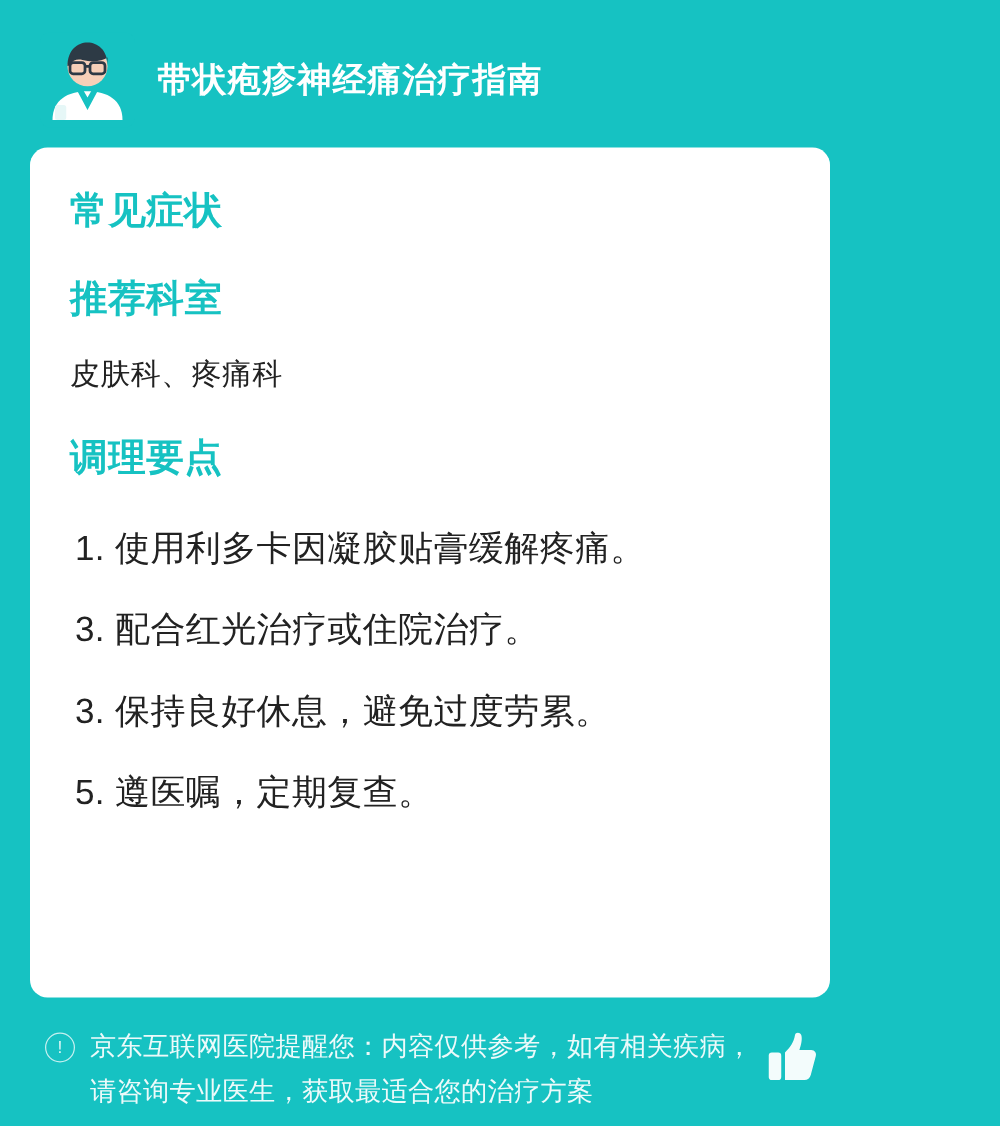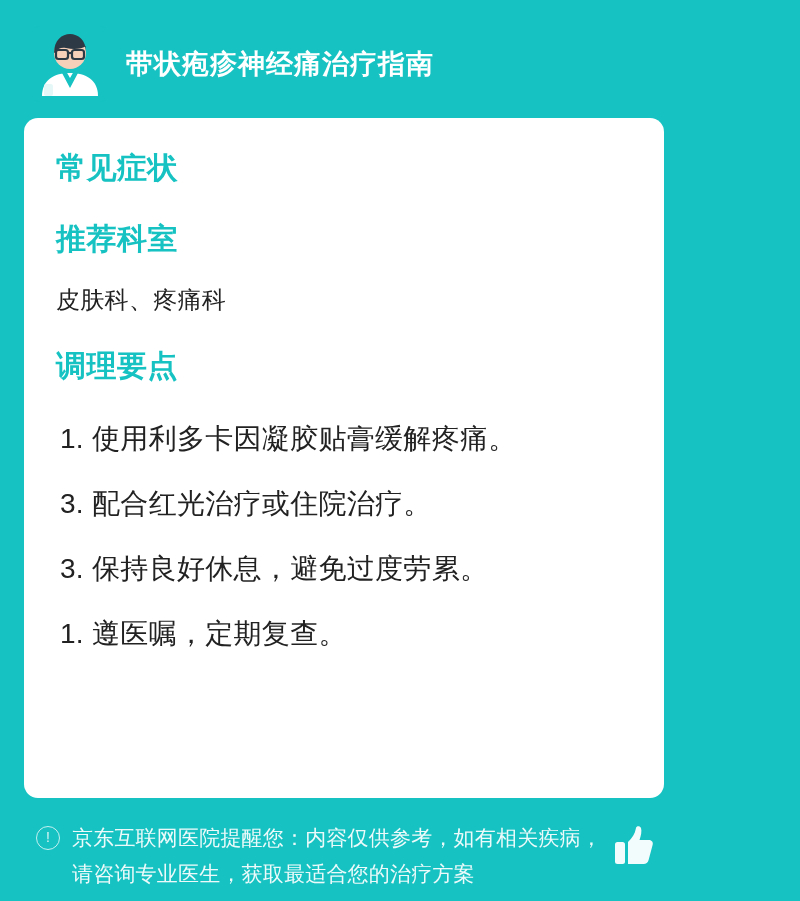--- a/index.html
+++ b/index.html
@@ -137,21 +137,21 @@
     <h2 class="section-title">常见症状</h2>
 
     <h2 class="section-title tight">推荐科室</h2>
     <p class="body-text">皮肤科、疼痛科</p>
 
     <h2 class="section-title">调理要点</h2>
     <ul class="steps">
       <li class="step">1. 使用利多卡因凝胶贴膏缓解疼痛。</li>
       <li class="step">3. 配合红光治疗或住院治疗。</li>
       <li class="step">3. 保持良好休息，避免过度劳累。</li>
-      <li class="step">1. 遵医嘱，定期复查。</li>
+      <li class="step">5. 遵医嘱，定期复查。</li>
     </ul>
 
   </div>
 
   <div class="footer">
     <div class="info-icon">!</div>
     <p class="footer-text">京东互联网医院提醒您：内容仅供参考，如有相关疾病，请咨询专业医生，获取最适合您的治疗方案</p>
     <div class="thumb-icon">
       <svg width="40" height="44" viewBox="0 0 40 44" aria-hidden="true">
         <rect x="1" y="18" width="10" height="22" rx="2.5" fill="#ffffff" opacity="0.95"></rect>

